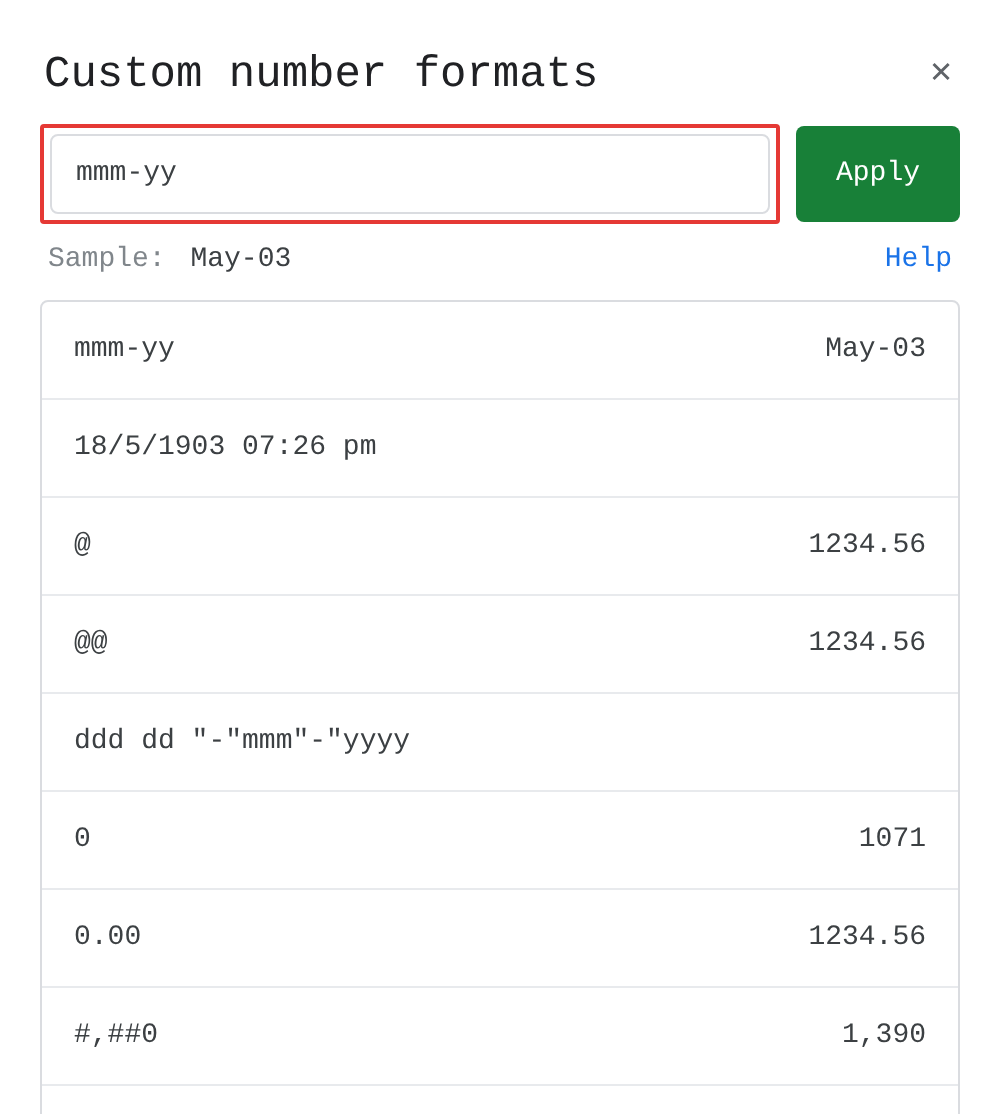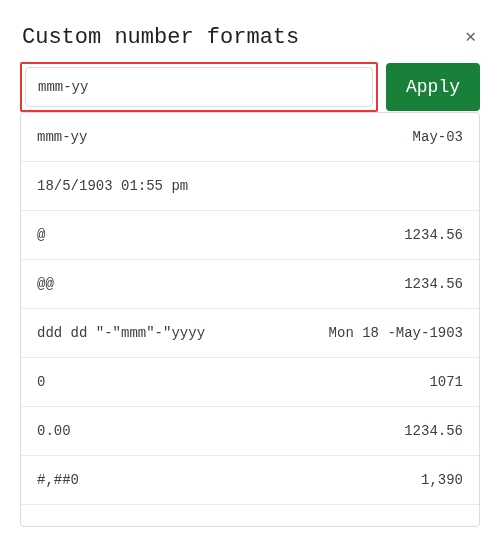--- a/index.html
+++ b/index.html
@@ -60,21 +60,21 @@
       color: #3c4043;
       font-family: inherit;
       outline: none;
     }
     .apply-btn {
       background: #188038;
       color: #fff;
       border: none;
       border-radius: 4px;
       padding: 0 20px;
-      font-size: 18px;
+      font-size: 14px;
       font-weight: 500;
       font-family: inherit;
       cursor: pointer;
       height: 48px;
       margin-top: 1px;
     }
     .sample-row {
       display: flex;
       justify-content: space-between;
       align-items: center;
@@ -136,40 +136,46 @@
     <div class="close">✕</div>
   </div>
 
   <div class="input-row">
     <div class="input-highlight">
       <input type="text" class="format-input" value="mmm-yy" style="">
     </div>
     <button class="apply-btn">Apply</button>
   </div>
 
+  <div class="sample-row">
+    <div>
+      <span class="sample-label">Sample:</span>
+      <span class="sample-value">May-03</span>
+    </div>
+    <span class="help-link">Help</span>
+  </div>
 
   <div class="list-container">
     <div class="list-item">
       <span class="format-pattern">mmm-yy</span>
       <span class="format-preview">May-03</span>
     </div>
     <div class="list-item">
-      <span class="format-preview">18/5/1903 01:55 pm</span>
+      <span class="format-preview">18/5/1903 07:26 pm</span>
     </div>
     <div class="list-item">
       <span class="format-pattern">@</span>
       <span class="format-preview">1234.56</span>
     </div>
     <div class="list-item">
       <span class="format-pattern">@@</span>
       <span class="format-preview">1234.56</span>
     </div>
     <div class="list-item">
       <span class="format-pattern">ddd dd "-"mmm"-"yyyy</span>
-      <span class="format-preview">Mon 18 -May-1903</span>
     </div>
     <div class="list-item">
       <span class="format-pattern">0</span>
       <span class="format-preview">1071</span>
     </div>
     <div class="list-item">
       <span class="format-pattern">0.00</span>
       <span class="format-preview">1234.56</span>
     </div>
     <div class="list-item">

